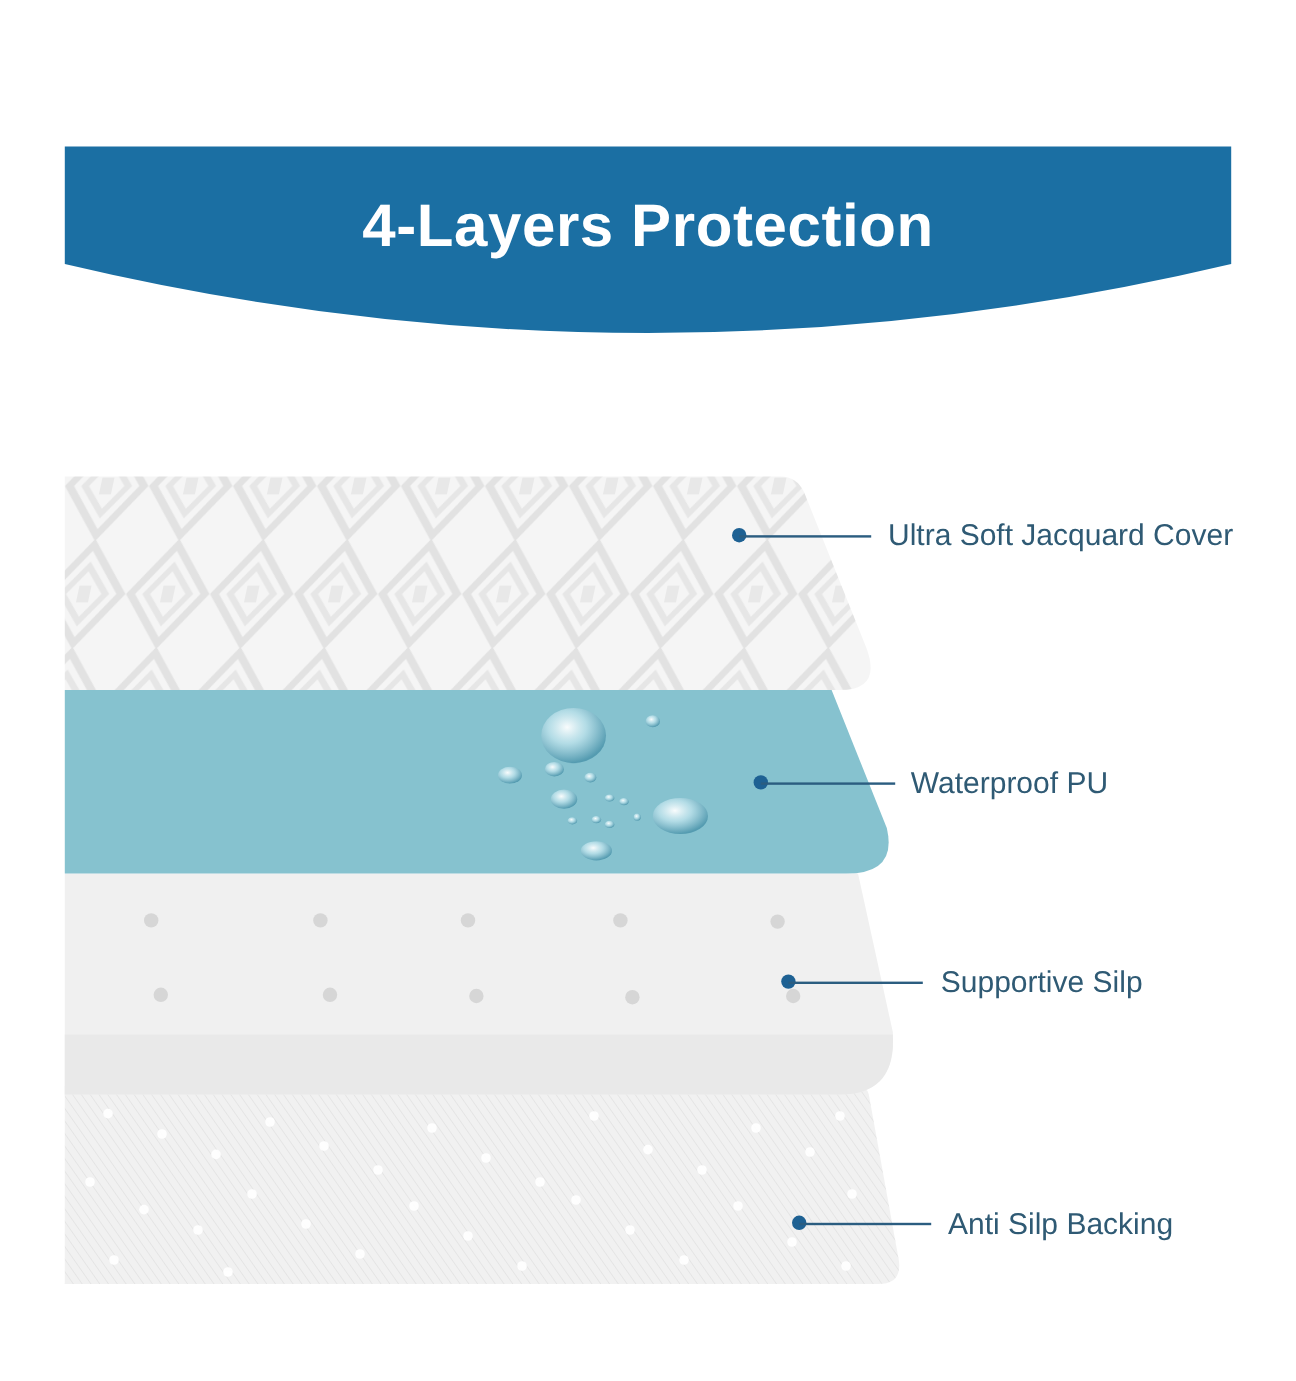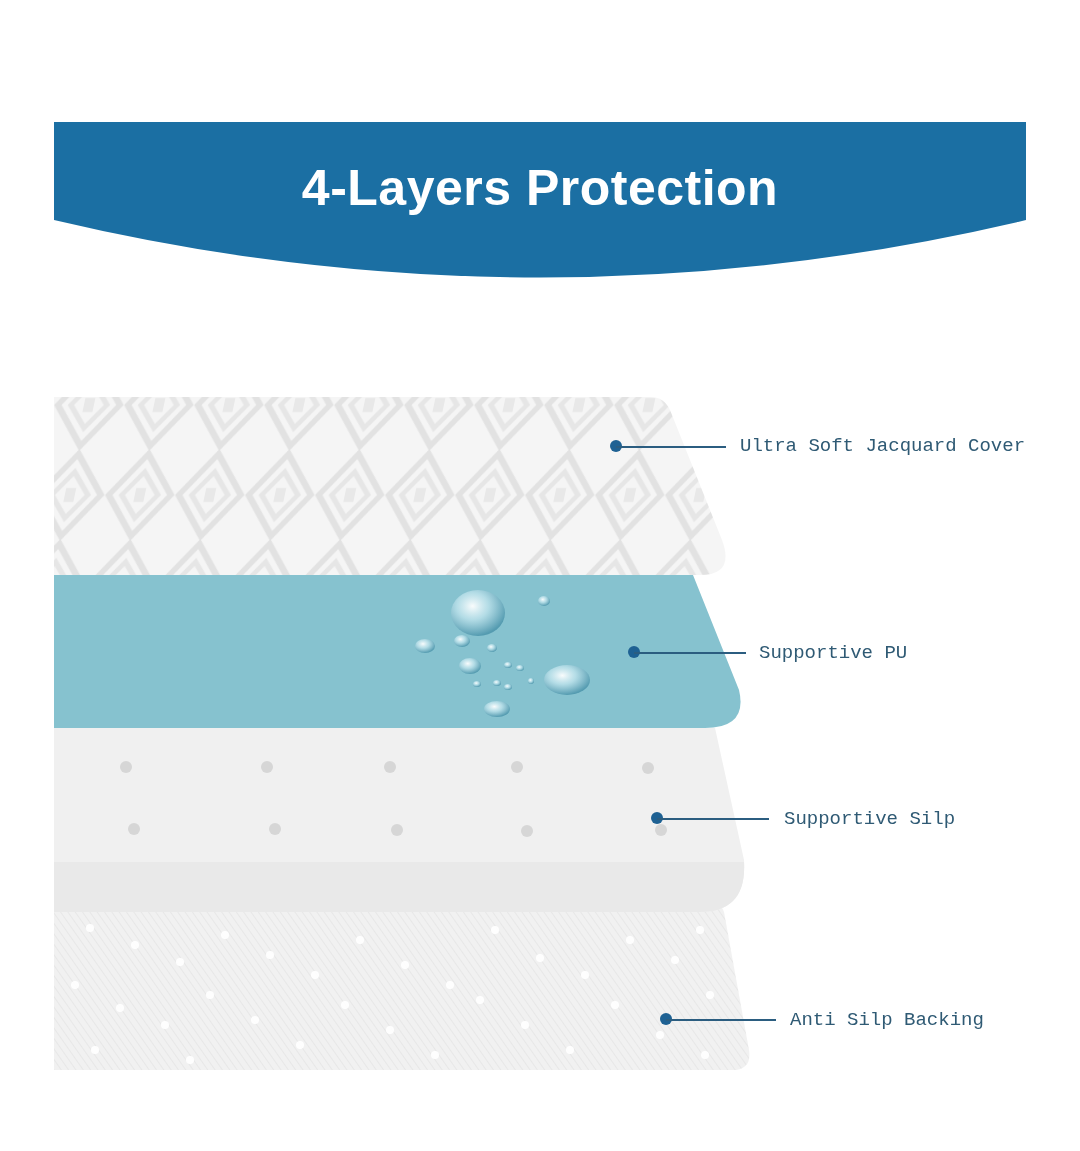--- a/index.html
+++ b/index.html
@@ -3,22 +3,22 @@
   <meta charset="utf-8">
   <style>
     html, body { margin: 0; padding: 0; background: #ffffff; }
     body { width: 1080px; height: 1151px; position: relative; overflow: hidden;
            font-family: "DejaVu Sans", sans-serif; }
     .banner { position: absolute; left: 0; top: 0; width: 944px; height: 300px; }
     .banner-title { position: absolute; left: 0; width: 1080px; top: 158px; text-align: center;
                     color: #ffffff; font-family: "Liberation Sans", sans-serif; font-weight: bold;
                     font-size: 50px; letter-spacing: 0.5px; line-height: 60px; }
     .stack { position: absolute; left: 0; top: 0; width: 1080px; height: 1151px; }
-    .label { position: absolute; color: #2f5a74; font-family: Liberation Mono, monospace;
-             font-size: 19px; line-height: 24px; white-space: nowrap; }
+    .label { position: absolute; color: #2f5a74; font-family: Liberation Sans, sans-serif;
+             font-size: 25px; line-height: 24px; white-space: nowrap; }
     .callout-line { position: absolute; height: 2px; background: #2b5d80; }
     .callout-dot { position: absolute; width: 12px; height: 12px; border-radius: 50%; background: #1e6193; }
   </style>
 </head>
 <body>
 
 <div class="banner">
   <svg width="1080" height="300" viewBox="0 0 1080 300">
     <path d="M54 122 L1026 122 L1026 220 Q540 335 54 220 Z" fill="#1B6FA3"></path>
   </svg>
@@ -126,21 +126,21 @@
     </g>
   </svg>
 
   
   <div class="callout-dot" style="left:610px; top:440px;"></div>
   <div class="callout-line" style="left:616px; top:446px; width:110px;"></div>
   <div class="label" style="left:740px; top:434px;">Ultra Soft Jacquard Cover</div>
 
   <div class="callout-dot" style="left:628px; top:646px;"></div>
   <div class="callout-line" style="left:634px; top:652px; width:112px;"></div>
-  <div class="label" style="left:759px; top:641px;">Supportive PU</div>
+  <div class="label" style="left:759px; top:641px;">Waterproof PU</div>
 
   <div class="callout-dot" style="left:651px; top:812px;"></div>
   <div class="callout-line" style="left:657px; top:818px; width:112px;"></div>
   <div class="label" style="left:784px; top:807px;">Supportive Silp</div>
 
   <div class="callout-dot" style="left:660px; top:1013px;"></div>
   <div class="callout-line" style="left:666px; top:1019px; width:110px;"></div>
   <div class="label" style="left:790px; top:1008px;">Anti Silp Backing</div>
 </div>
 

